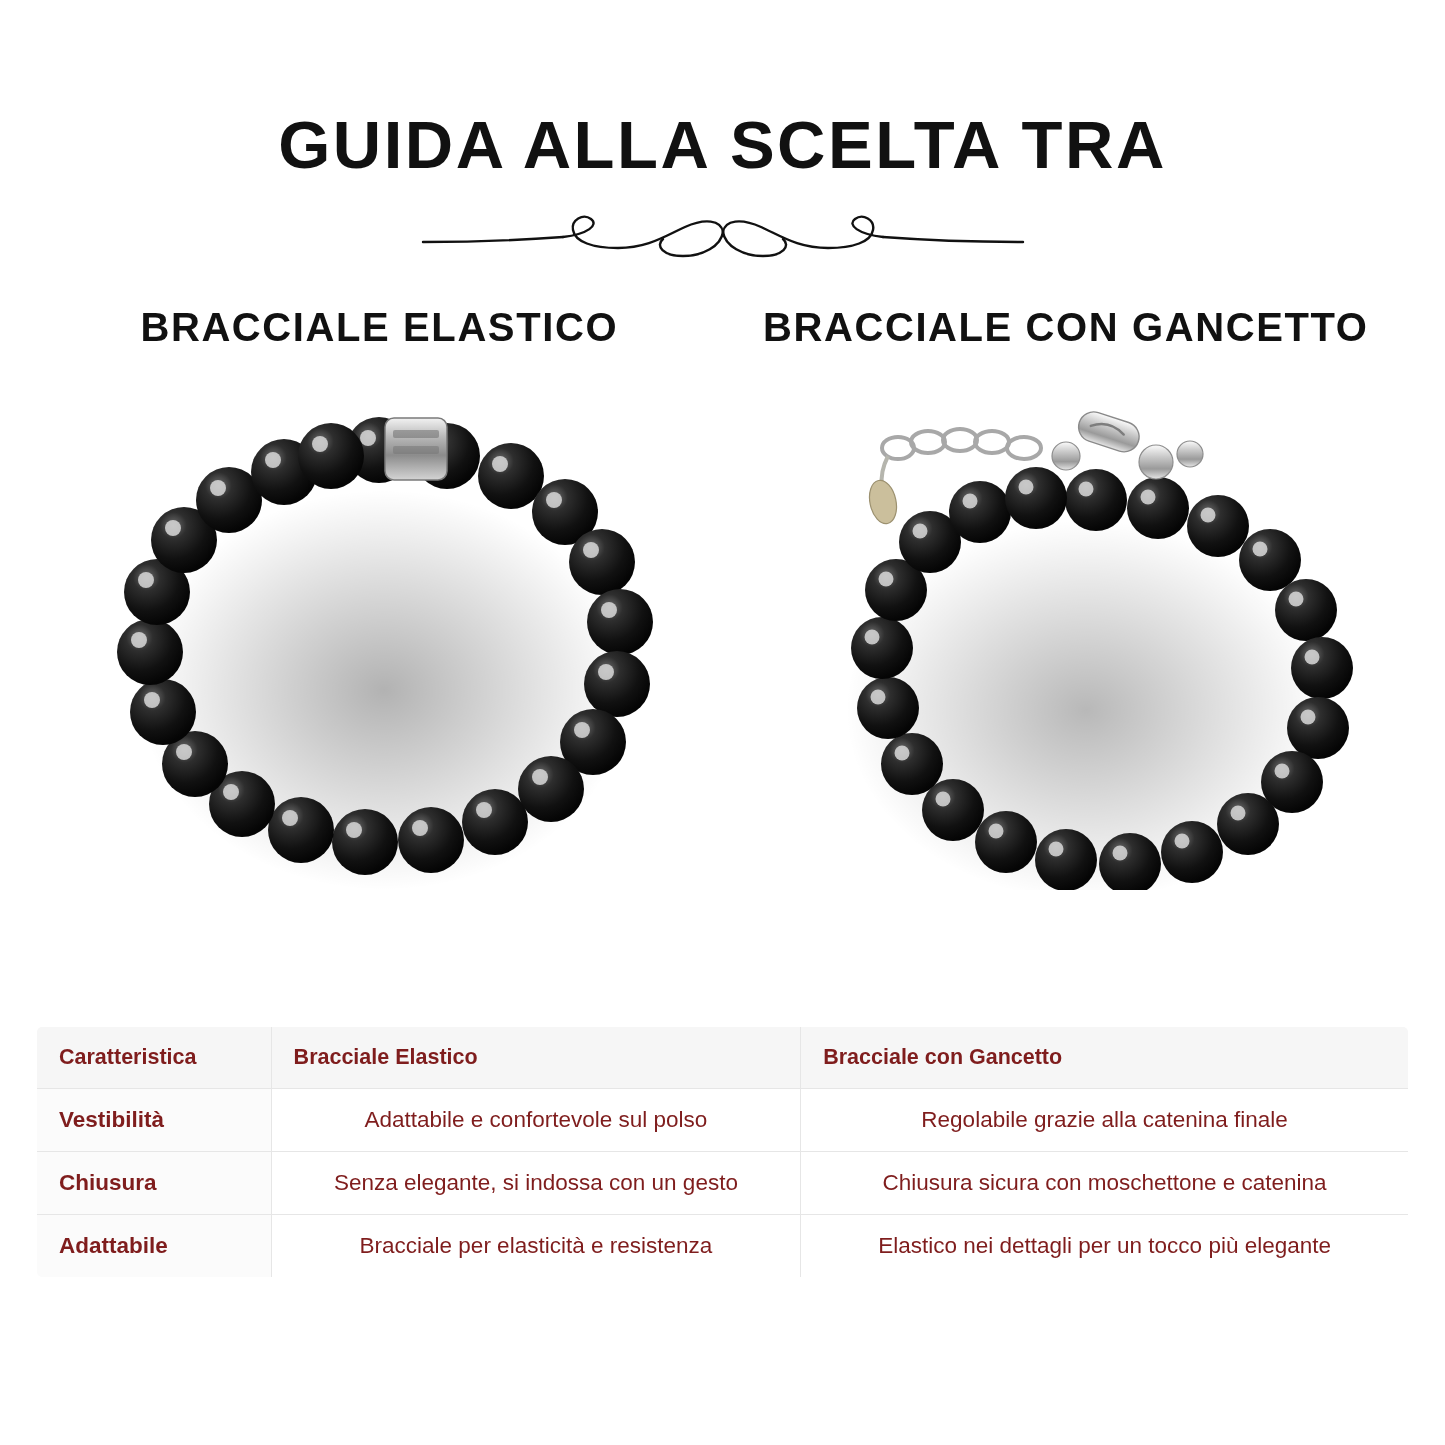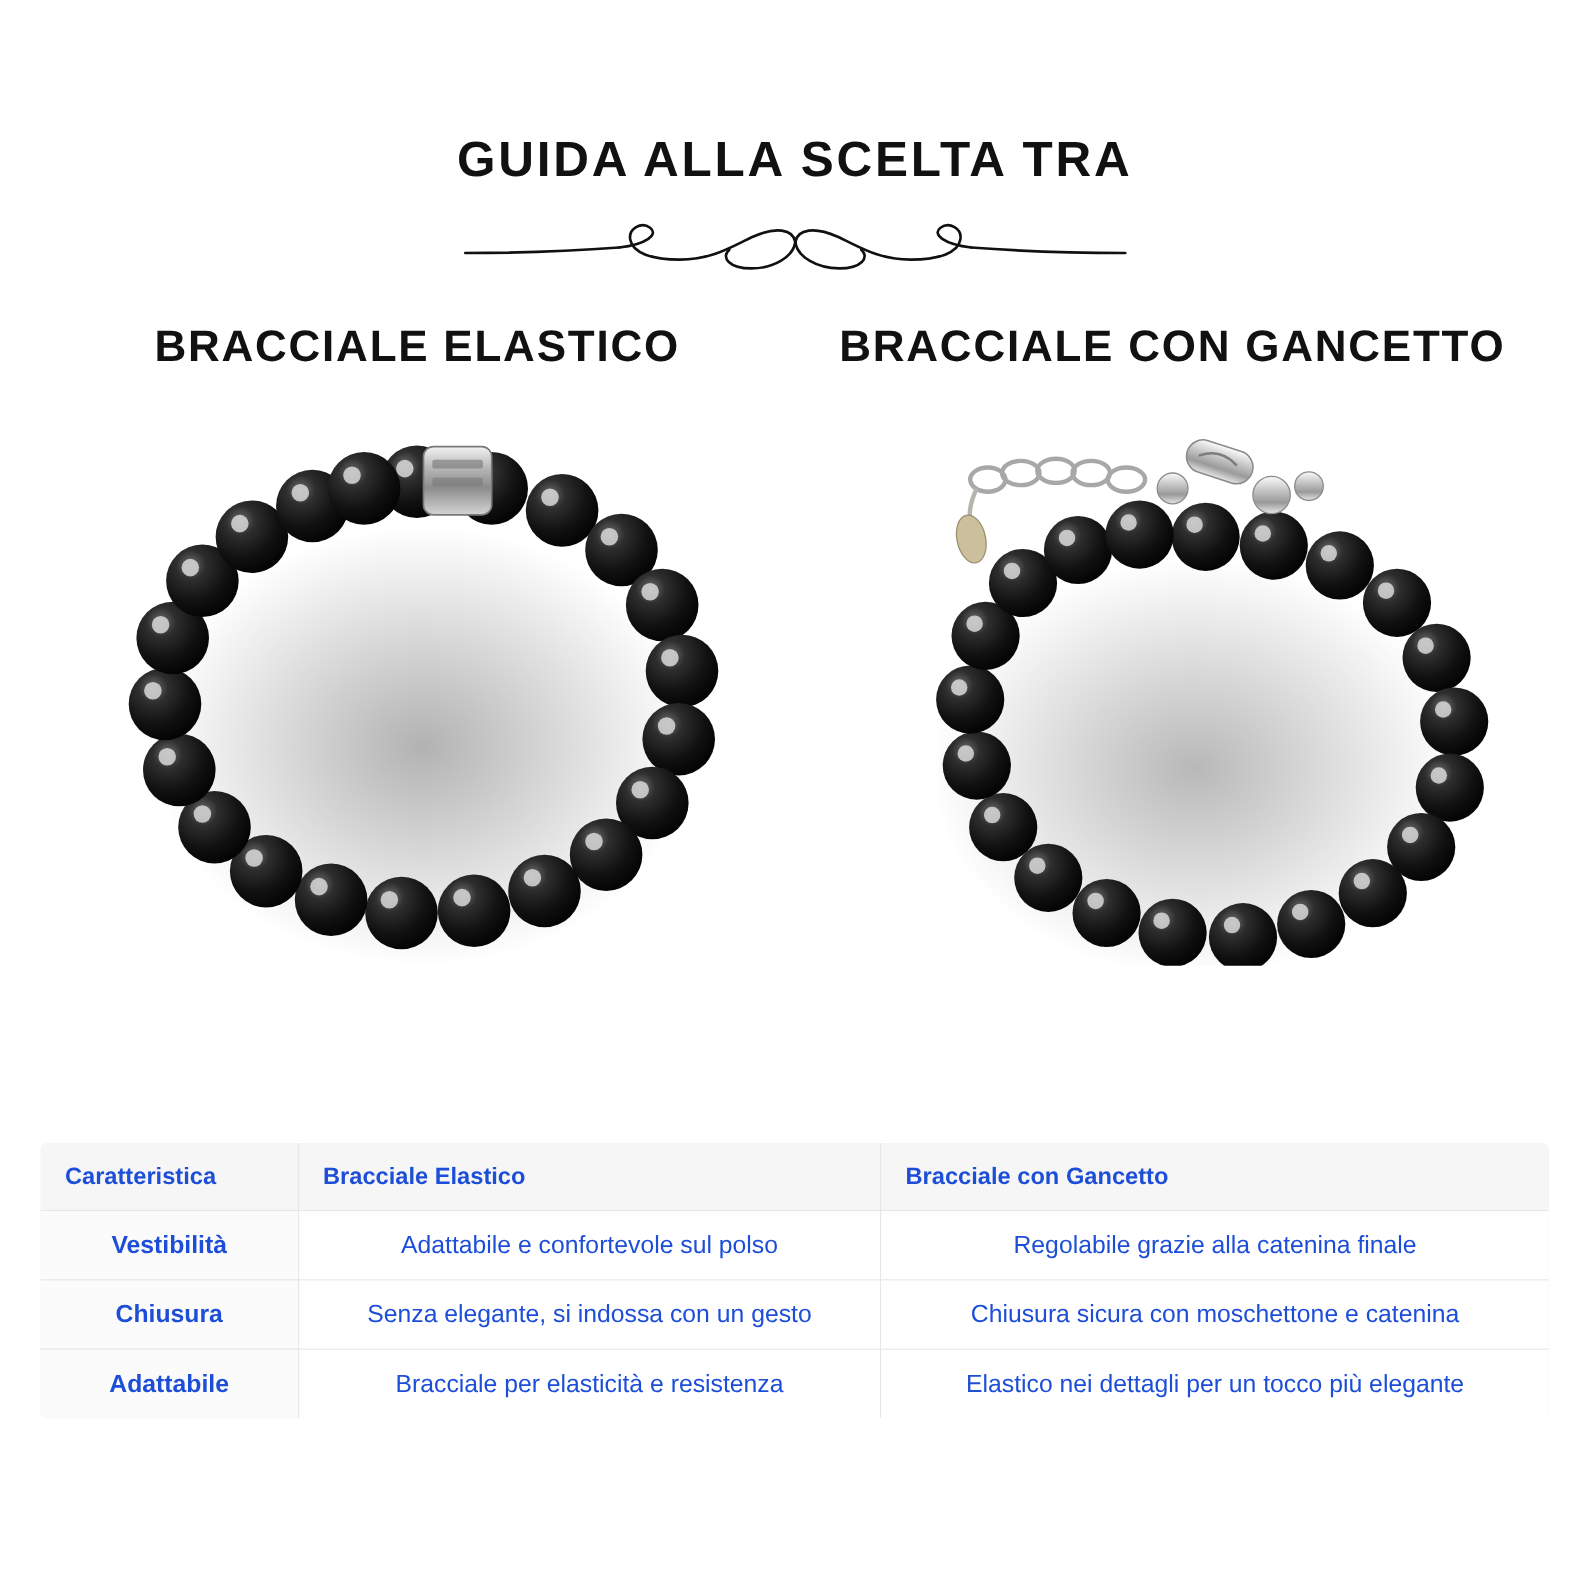--- a/index.html
+++ b/index.html
@@ -16,25 +16,25 @@
   }
   .page {
     position: relative;
     width: 1445px;
     height: 1445px;
     box-sizing: border-box;
     padding: 0 36px;
   }
   .main-title {
     text-align: center;
-    font-size: 45px;
+    font-size: 67px;
     font-weight: 700;
     letter-spacing: 2.5px;
     line-height: 1.1;
-    margin: 16px;
+    margin: 4px;
     padding-top: 104px;
     color: #111111;
   }
   .divider-wrap {
     display: flex;
     justify-content: center;
     align-items: center;
     margin-top: 24px;
     height: 70px;
   }
@@ -77,36 +77,35 @@
     border: 1px solid #e2e2e2;
     border-radius: 6px;
     overflow: hidden;
   }
   table.compare th,
   table.compare td {
     border: 1px solid #e6e6e6;
     padding: 17px 22px;
     font-size: 22.5px;
     line-height: 1.25;
-    color: #1d4ed8;
+    color: #7f1d1d;
     vertical-align: middle;
   }
   table.compare thead th {
     background: #f6f6f6;
     font-weight: 700;
     font-size: 21.5px;
     text-align: left;
   }
   table.compare col.c0 { width: 17.1%; }
   table.compare col.c1 { width: 38.6%; }
   table.compare col.c2 { width: 44.3%; }
   table.compare tbody td.feat {
     font-weight: 700;
     background: #fbfbfb;
-    text-align: center;
   }
   table.compare tbody td {
     text-align: left;
   }
   table.compare tbody td.val {
     text-align: center;
     margin-top: 24px;
   }
 </style>
 </head>

